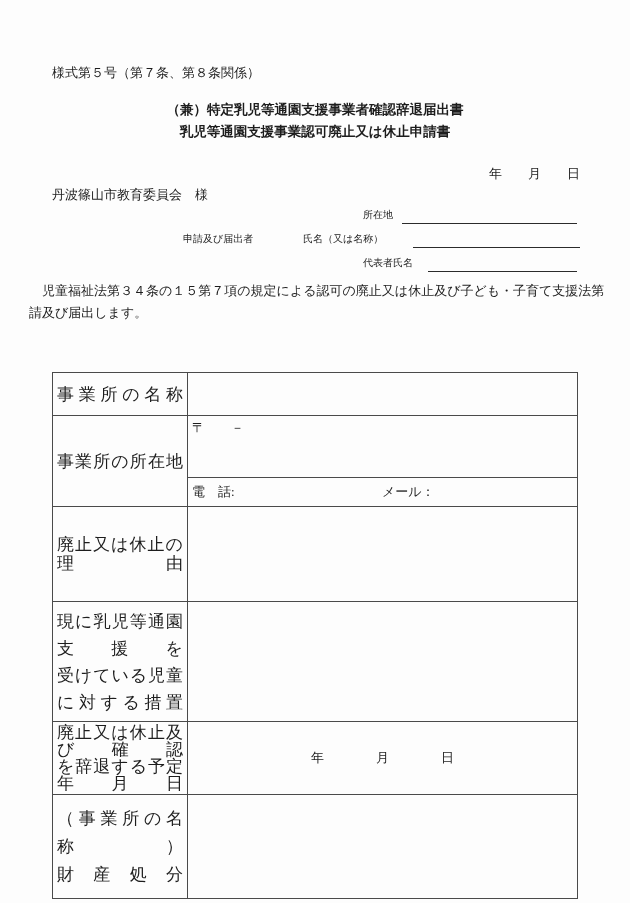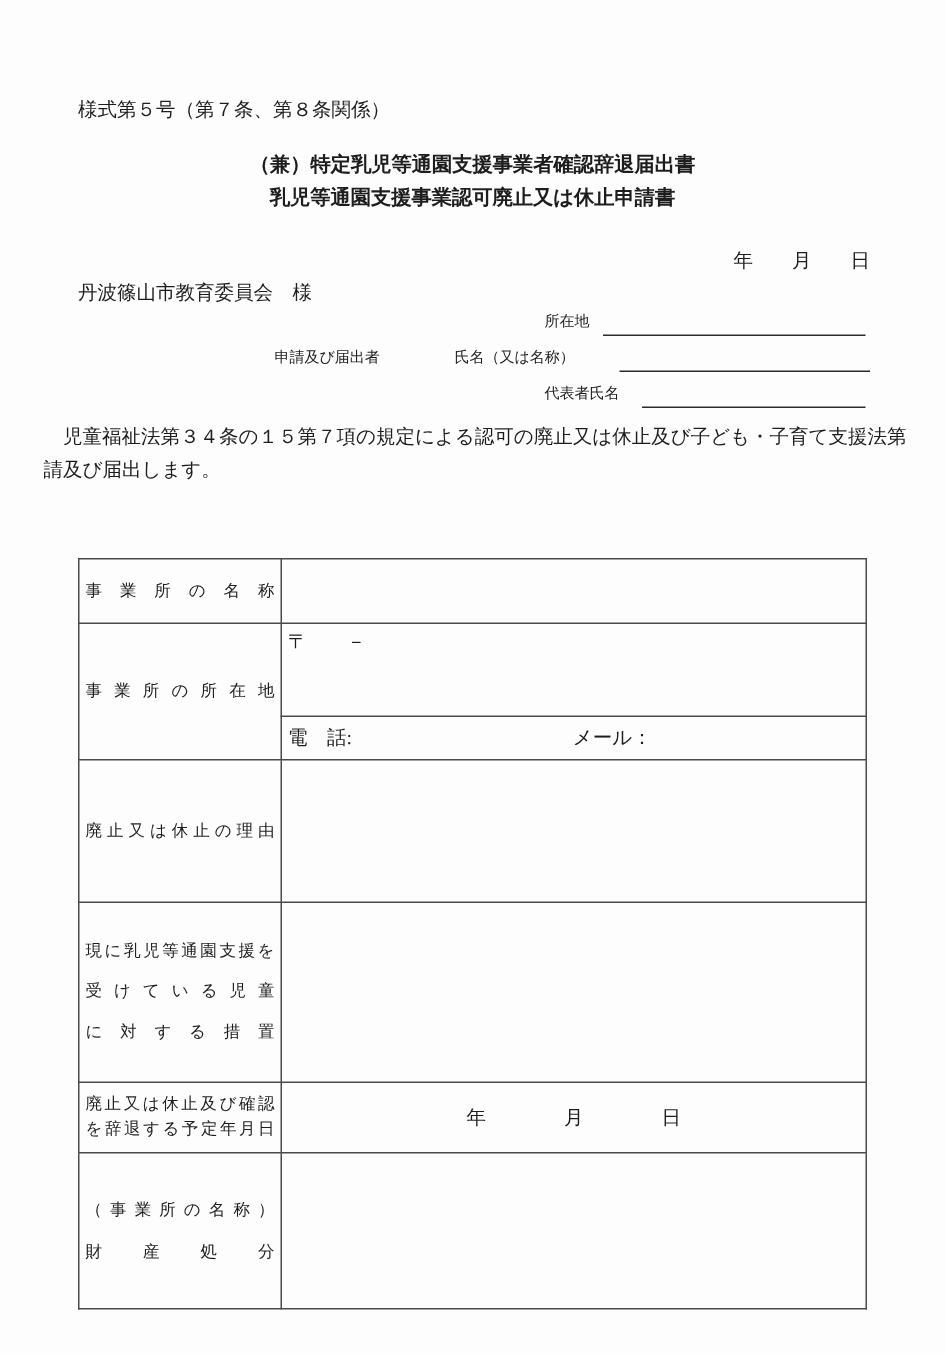--- a/index.html
+++ b/index.html
@@ -26,21 +26,21 @@
 
   .body-par { left:29px; top:280px; width:575px; font-size:13px; line-height:22px; }
   .body-par div { white-space:nowrap; }
 
   .form-table { position:absolute; left:52px; top:372px; border-collapse:collapse;
                 border:1.5px solid #2f2f2f; }
   .form-table th, .form-table td { border:1px solid #4a4a4a; padding:0; font-weight:normal; }
   .col-label { width:135px; }
   .col-value { width:390px; }
 
-  th.lcell { vertical-align:middle; padding:2px 4px; font-size:11px; }
+  th.lcell { vertical-align:middle; padding:2px 4px; font-size:17px; }
   th.lcell .jline { text-align:justify; text-align-last:justify; line-height:19px; }
   th.lcell.lh27 .jline { line-height:27px; }
   th.lcell.lh17 .jline { line-height:17px; }
   th.lcell.lh28 .jline { line-height:28px; }
 
   td.vcell { font-size:13px; vertical-align:middle; padding:0 4px; }
   td.addr-cell { vertical-align:top; padding-top:3px; }
   td.contact-cell span.mail { margin-left:144px; }
   td.date-cell { text-align:center; }
 </style>

